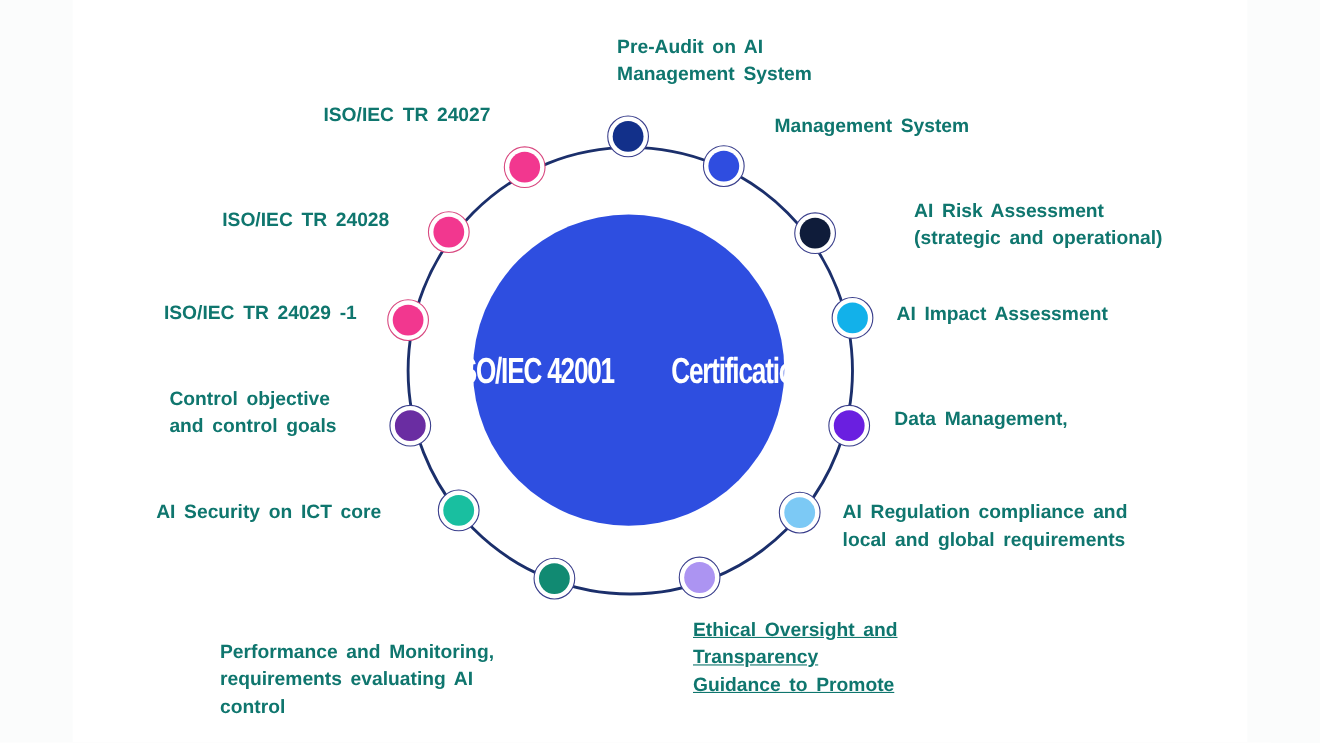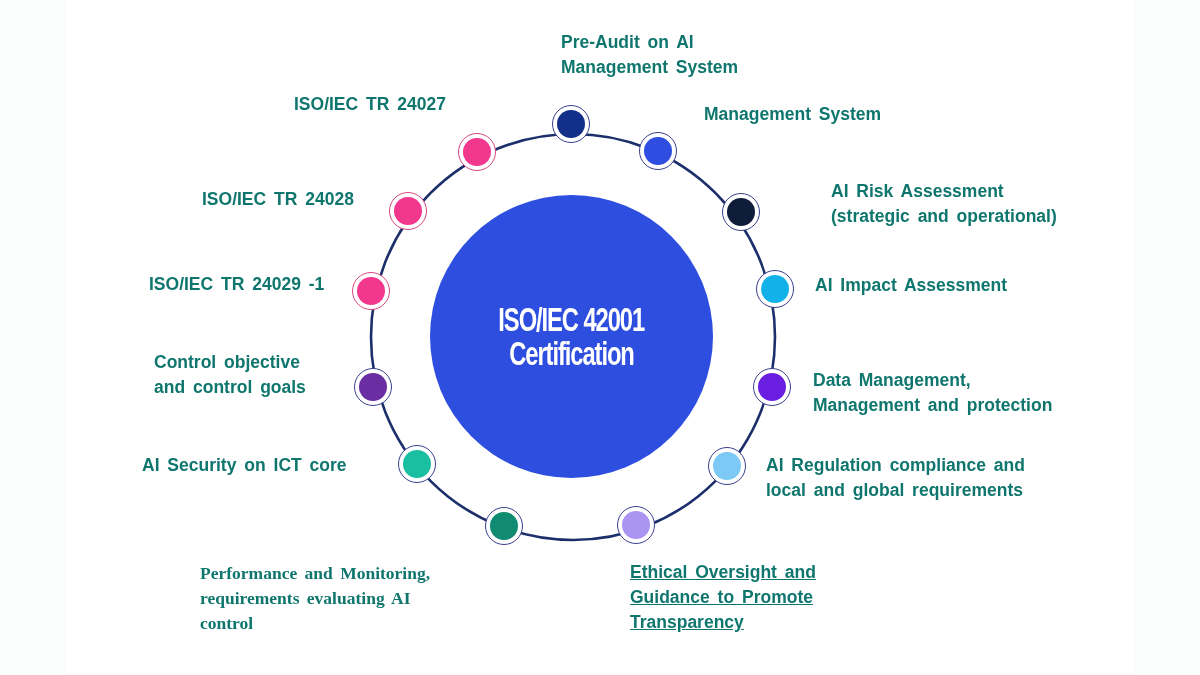--- a/index.html
+++ b/index.html
@@ -1,19 +1,19 @@
 <!DOCTYPE html>
 <html><head>
 <meta charset="utf-8">
 <style>
   html, body { margin:0; padding:0; }
   body { width:1200px; height:675px; position:relative; overflow:hidden; background:#fbfcfc; font-family:"Liberation Sans", sans-serif; }
   .canvas { position:absolute; left:66px; top:0; width:1068px; height:675px; background:#ffffff; }
   .ring-svg { position:absolute; left:0; top:0; width:1200px; height:675px; }
-  .center-circle { position:absolute; left:430px; top:195px; width:283px; height:283px; border-radius:50%; background:#2e4ee0; display:flex; align-items:center; justify-content:center; flex-direction:column; }
+  .center-circle { position:absolute; left:430px; top:195px; width:283px; height:283px; border-radius:50%; background:#2e4ee0; display:flex; align-items:center; justify-content:center; }
   .center-title { color:#ffffff; font-family:"Liberation Sans", sans-serif; font-weight:700; font-size:33px; line-height:34px; text-align:center; letter-spacing:-1.5px; transform:scaleX(0.72); white-space:nowrap; }
   .node { position:absolute; width:36px; height:36px; margin-left:-19px; margin-top:-19px; border-radius:50%; background:#ffffff; border:1.5px solid #3a3f8c; box-sizing:content-box; display:flex; align-items:center; justify-content:center; }
   .node .dot { width:28px; height:28px; border-radius:50%; }
   .node.pink { border-color:#d8477f; }
   .label { position:absolute; color:#0f766e; font-weight:700; font-size:17.5px; line-height:25px; white-space:nowrap; word-spacing:3px; }
 </style>
 </head>
 <body>
 
 <div class="canvas"></div>
@@ -76,32 +76,31 @@
 </div>
 <div class="label" style="left:831px;top:179px;">
   <div>AI Risk Assessment</div>
   <div>(strategic and operational)</div>
 </div>
 <div class="label" style="left:815px;top:273px;text-align:right;">
   <div>AI Impact  Assessment</div>
 </div>
 <div class="label" style="left:813px;top:368px;">
   <div>Data Management,</div>
-  <div>Management  and protection</div>
 </div>
 <div class="label" style="left:766px;top:453px;">
   <div>AI Regulation compliance  and</div>
   <div>local and global requirements</div>
 </div>
 <div class="label" style="left:630px;top:560px;text-decoration:underline;">
   <div>Ethical Oversight and</div>
+  <div>Transparency</div>
   <div>Guidance to Promote</div>
-  <div>Transparency</div>
 </div>
-<div class="label" style="left:200px;top:561px;font-family:Liberation Serif, serif;">
+<div class="label" style="left:200px;top:580px;">
   <div>Performance  and Monitoring,</div>
   <div>requirements  evaluating  AI</div>
   <div>control</div>
 </div>
 <div class="label" style="left:142px;top:453px;">
   <div>AI Security on ICT core</div>
 </div>
 <div class="label" style="left:154px;top:350px;">
   <div>Control objective</div>
   <div>and control goals</div>

